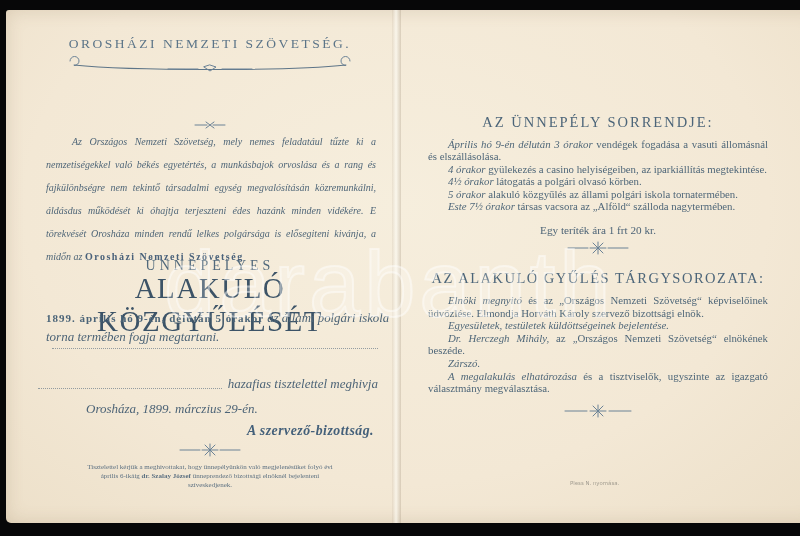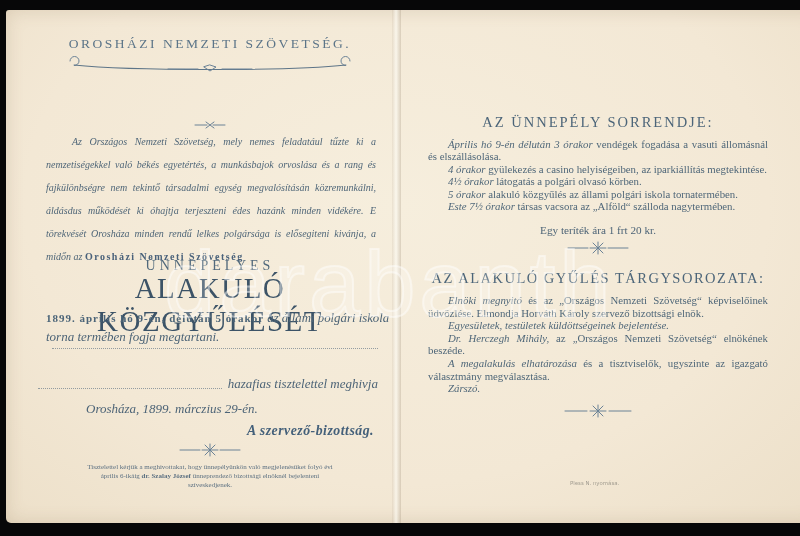--- a/index.html
+++ b/index.html
@@ -145,22 +145,22 @@
           <path class="s2" d="M2,8 h20 M42,8 h20 M24,8 h16 M27,3 l10,10 M27,13 l10,-10 M32,2 v12"></path>
         </svg>
       </div>
 
       <div class="abs agtitle">AZ ALAKULÓ GYŰLÉS TÁRGYSOROZATA:</div>
 
       <div class="abs items agenda">
         <p><span class="it">Elnöki megnyitó</span><span> és az „Országos Nemzeti Szövetség“ képviselőinek üdvözlése. Elmondja Horváth Károly szervező bizottsági elnök.</span></p>
         <p><span class="it">Egyesületek, testületek küldöttségeinek bejelentése.</span><span></span></p>
         <p><span class="it">Dr. Herczegh Mihály,</span><span> az „Országos Nemzeti Szövetség“ elnökének beszéde.</span></p>
+        <p><span class="it">Zárszó.</span><span></span></p>
         <p><span class="it">A megalakulás elhatározása</span><span> és a tisztviselők, ugyszinte az igazgató választmány megválasztása.</span></p>
-        <p><span class="it">Zárszó.</span><span></span></p>
       </div>
 
       <div class="abs orn-center fl-r2">
         <svg width="70" height="18" viewBox="0 0 70 18">
           <path class="s2" d="M2,9 h22 M46,9 h22 M27,9 h16 M30,4 l10,10 M30,14 l10,-10 M35,3 v12"></path>
         </svg>
       </div>
 
       <div class="abs printer">Pless N. nyomása.</div>
     </div>

